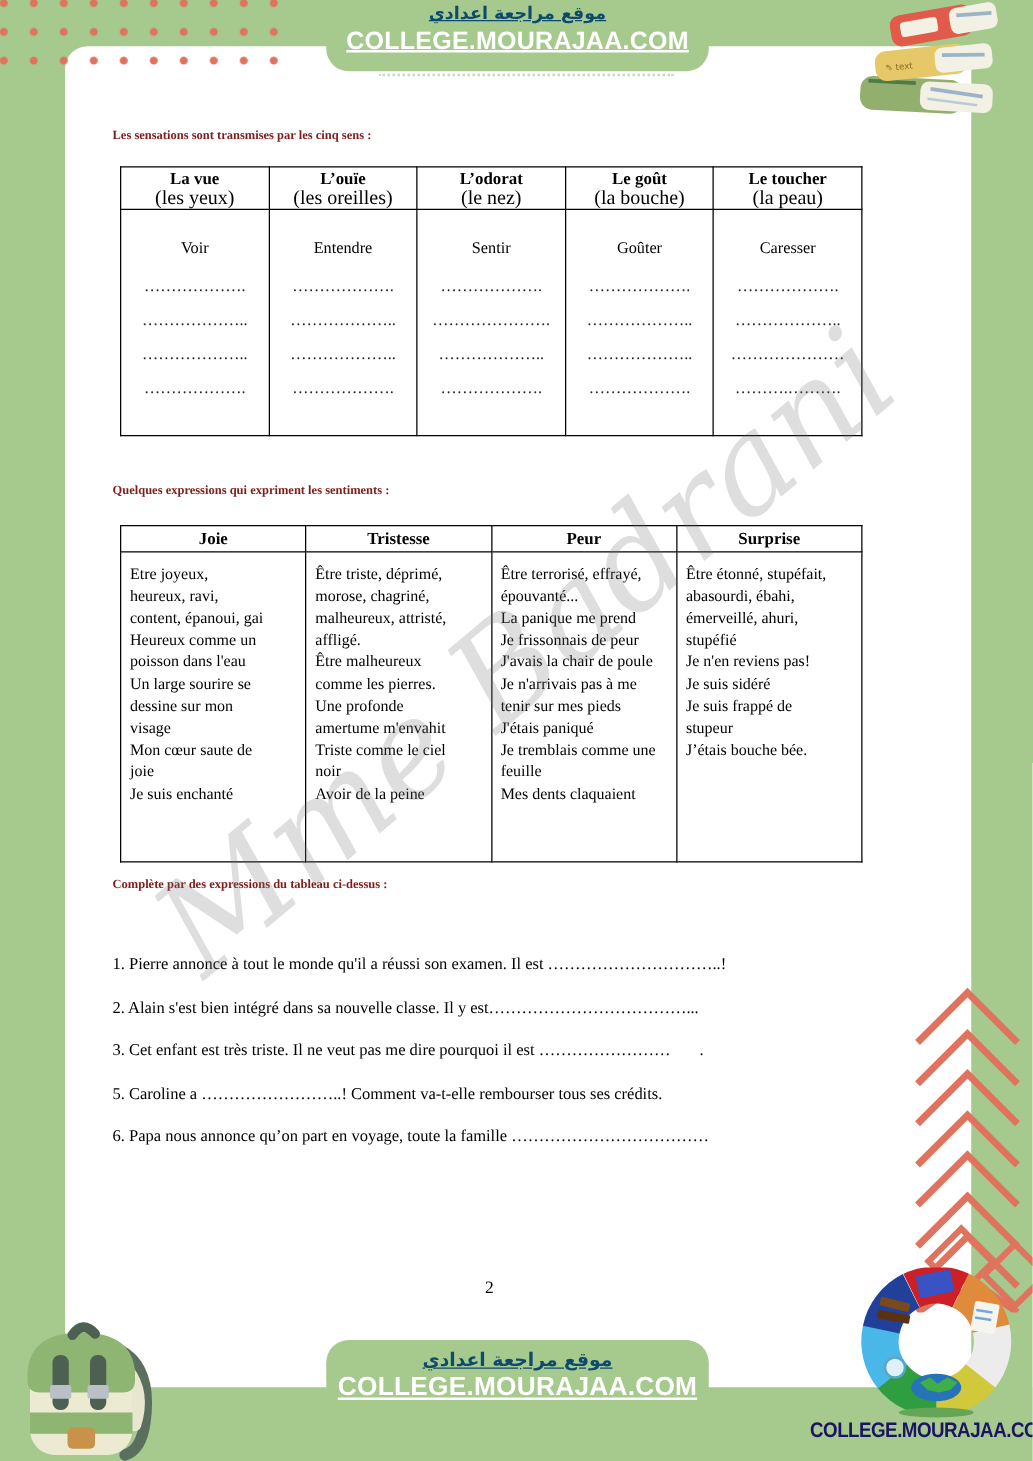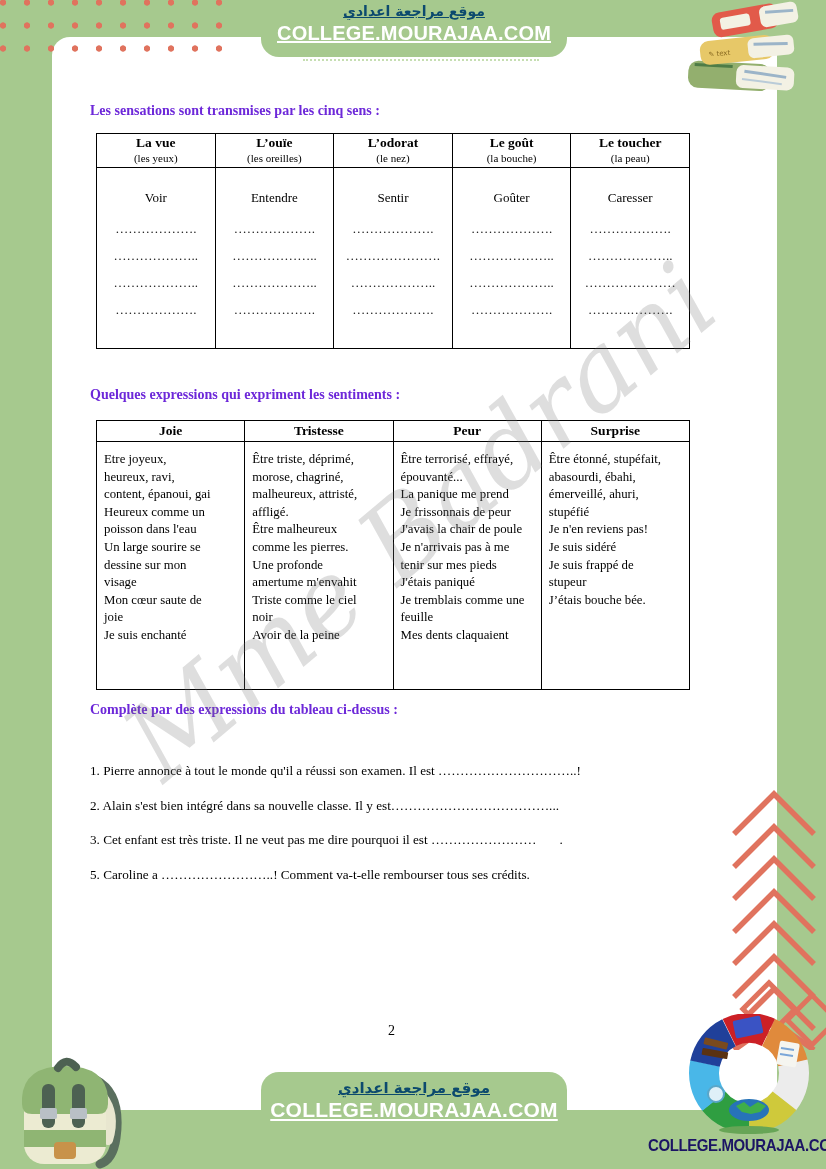--- a/index.html
+++ b/index.html
@@ -25,28 +25,28 @@
   .header-dashes{position:absolute;left:303px;top:59px;width:236px;height:0;
                  border-top:2px dotted #c6deb2;z-index:4;}
 
   
   .watermark{position:absolute;left:30px;top:460px;width:780px;text-align:center;
              font-family:"DejaVu Serif",serif;font-style:italic;font-size:106px;
              color:rgba(115,115,115,0.24);transform:rotate(-40deg);
              white-space:nowrap;z-index:3;pointer-events:none;}
 
   
-  .heading{position:absolute;left:90px;font-weight:bold;font-size:14px;color:#6d28d9;z-index:2;}
+  .heading{position:absolute;left:90px;font-weight:bold;font-size:10px;color:#7f1d1d;z-index:2;}
   table{border-collapse:collapse;table-layout:fixed;z-index:2;}
   td,th{border:1px solid #000;}
 
   .t-senses{position:absolute;left:96px;top:133px;width:594px;}
   .t-senses th{height:33px;text-align:center;vertical-align:middle;padding:0;}
   .sense-title{font-weight:bold;font-size:13.5px;line-height:16px;}
-  .sense-sub{font-weight:normal;font-size:11px;line-height:15px;}
+  .sense-sub{font-weight:normal;font-size:16px;line-height:15px;}
   .t-senses td{height:180px;vertical-align:top;text-align:center;padding:0;}
   .sense-verb{margin-top:22px;font-size:13px;}
   .sense-dots{margin-top:9px;line-height:27px;font-size:13px;white-space:pre-line;color:#222;}
 
   .t-feel{position:absolute;left:96px;top:420px;width:594px;}
   .t-feel th{height:20px;text-align:center;vertical-align:middle;
              font-weight:bold;font-size:13.5px;padding:0;}
   .t-feel td{height:238px;vertical-align:top;text-align:left;
              padding:9px 4px 0 7px;font-size:12.8px;line-height:17.6px;white-space:pre-line;}
 
@@ -237,20 +237,21 @@
 </tbody>
   </table>
 
 <div class="heading" style="top:702px;">Complète par des expressions du tableau ci-dessus :</div>
 
 <div class="sentences">
   <div class="sentence">1. Pierre annonce à tout le monde qu'il a réussi son examen. Il est …………………………..!</div>
   <div class="sentence">2. Alain s'est bien intégré dans sa nouvelle classe. Il y est………………………………...</div>
   <div class="sentence">3. Cet enfant est très triste. Il ne veut pas me dire pourquoi il est ……………………&nbsp;&nbsp;&nbsp;&nbsp;&nbsp;&nbsp;&nbsp;.</div>
   <div class="sentence">5. Caroline a ……………………..! Comment va-t-elle rembourser tous ses crédits.</div>
+  <div class="sentence">6.  Papa nous annonce qu’on part en voyage, toute la famille ………………………………</div>
 </div>
 
 <div class="page-num">2</div>
 
 <svg class="chevrons" width="92" height="268" viewBox="0 0 92 268">
   <g fill="none" stroke="#e0735e" stroke-width="5.5">
     <polyline points="6,52 46,12 86,52"></polyline>
     <polyline points="6,85 46,45 86,85"></polyline>
     <polyline points="6,117 46,77 86,117"></polyline>
     <polyline points="6,150 46,110 86,150"></polyline>

